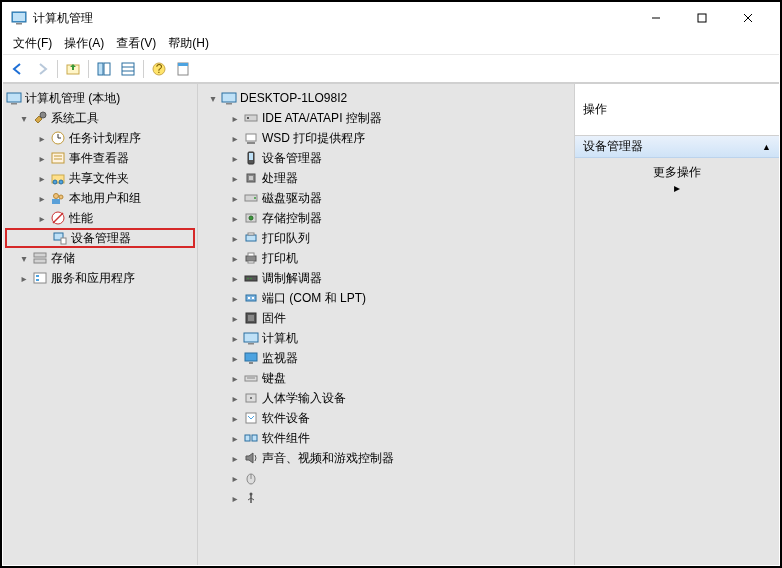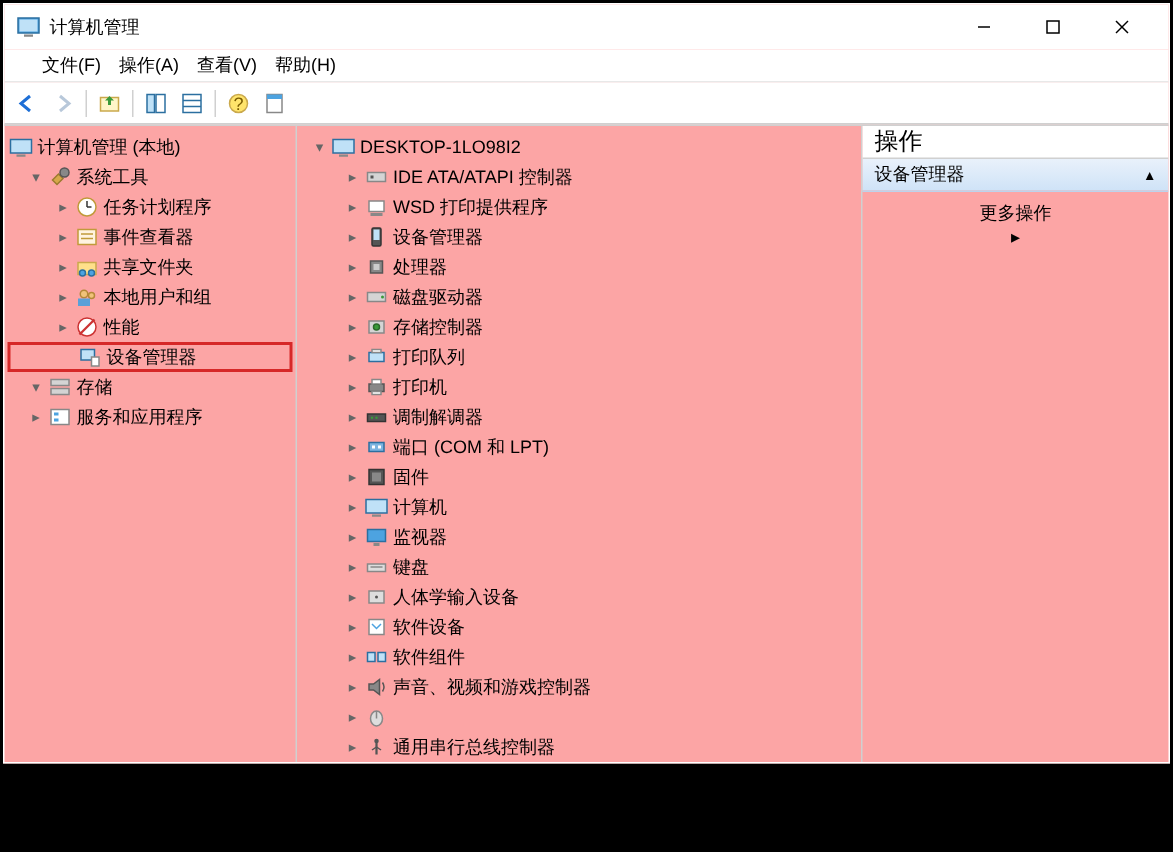--- a/index.html
+++ b/index.html
@@ -1,37 +1,37 @@
 <!DOCTYPE html>
 <html><head>
 <meta charset="utf-8">
 <style>
 * { box-sizing: border-box; margin: 0; padding: 0; font-family: "Microsoft YaHei", "Segoe UI", sans-serif; font-size: 12px; }
 body { background: #000; padding: 2px; }
-.window { width: 778px; height: 507px; background: #fca5a5; display: flex; flex-direction: column; border: 1px solid #fff; }
+.window { width: 778px; height: 564px; background: #e5e5e5; display: flex; flex-direction: column; border: 1px solid #fff; }
 .titlebar { height: 30px; display: flex; align-items: center; padding: 0 8px; background: #fff; }
 .titlebar-icon { width: 16px; height: 16px; margin-right: 6px; }
 .title-text { flex: 1; font-size: 12px; }
 .win-controls { display: flex; gap: 0; }
 .win-btn { width: 46px; height: 30px; display: flex; align-items: center; justify-content: center; font-size: 11px; cursor: default; }
-.menubar { height: 22px; display: flex; align-items: center; padding: 0 19px; background: #fff; border-bottom: 1px solid #e8e8e8; }
+.menubar { height: 22px; display: flex; align-items: center; padding: 0 4px; background: #fff; border-bottom: 1px solid #e8e8e8; }
 .menu-item { padding: 2px 6px; font-size: 12px; cursor: default; }
 .toolbar { height: 28px; display: flex; align-items: center; padding: 2px 4px; gap: 2px; border-bottom: 1px solid #d0d0d0; background: #fff; }
 .tool-btn { width: 22px; height: 22px; display: flex; align-items: center; justify-content: center; border: 1px solid transparent; cursor: default; }
 .tool-sep { width: 1px; height: 18px; background: #d0d0d0; margin: 0 2px; }
 .main { flex: 1; display: flex; border-top: 1px solid #d0d0d0; overflow: hidden; }
 .panel-left { width: 195px; border-right: 1px solid #d0d0d0; padding: 4px 2px; overflow: auto; }
 .panel-mid { flex: 1; border-right: 1px solid #d0d0d0; padding: 4px 2px; overflow: auto; }
 .panel-right { width: 204px; padding: 0; display: flex; flex-direction: column; }
 .tree-row { display: flex; align-items: center; height: 20px; padding-right: 4px; white-space: nowrap; cursor: default; }
 .ind { display: inline-block; height: 1px; }
 .expander { width: 14px; display: inline-flex; justify-content: center; align-items: center; color: #666; font-size: 10px; }
 .node-icon { width: 16px; height: 16px; margin: 0 3px 0 1px; display: inline-flex; align-items: center; justify-content: center; font-size: 11px; }
 .selected { border: 2px solid #d62828; }
-.right-header { background: #fff; border-bottom: 1px solid #d0d0d0; padding: 0 8px; font-size: 16px; }
+.right-header { background: #fff; border-bottom: 1px solid #d0d0d0; padding: 17px 8px; font-size: 12px; }
 .right-band { background: linear-gradient(#e9f1fb,#cfe3f7); border-bottom:1px solid #bcd3ec; height: 22px; display: flex; align-items: center; padding: 0 8px; font-size: 12px; }
 .band-arrow { margin-left: auto; font-size: 9px; }
 .right-action { padding: 6px 14px; display: flex; align-items: center; justify-content: space-between; cursor: default; font-size: 12px; flex-direction: column; }
 .ico { width:16px; height:16px; }
 </style>
 </head>
 <body>
 
 <div class="window">
 
@@ -473,21 +473,20 @@
             <span class="ind" style="width:28px"></span>
             <span class="expander">▸</span>
             <span class="node-icon">
               <svg class="ico" viewBox="0 0 16 16">
                 <circle cx="8" cy="4" r="1.5" fill="#555"></circle>
                 <line x1="8" y1="5" x2="8" y2="13" stroke="#555" stroke-width="1.5"></line>
                 <line x1="8" y1="8" x2="5" y2="10" stroke="#555"></line>
                 <line x1="8" y1="8" x2="11" y2="10" stroke="#555"></line>
               </svg>
             </span>
-            <span>通用串行总线控制器</span>
           </div>
         </div>
     </div>
 
     <div class="panel-right">
       <div class="right-header">操作</div>
       <div class="right-band">
           <span>设备管理器</span>
           <span class="band-arrow">▲</span>
         </div>

